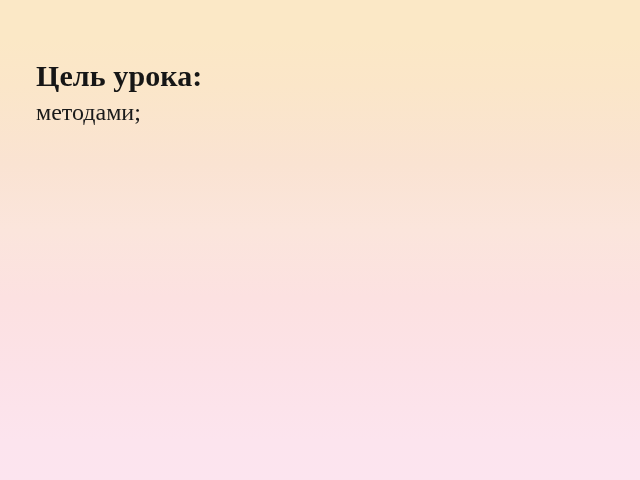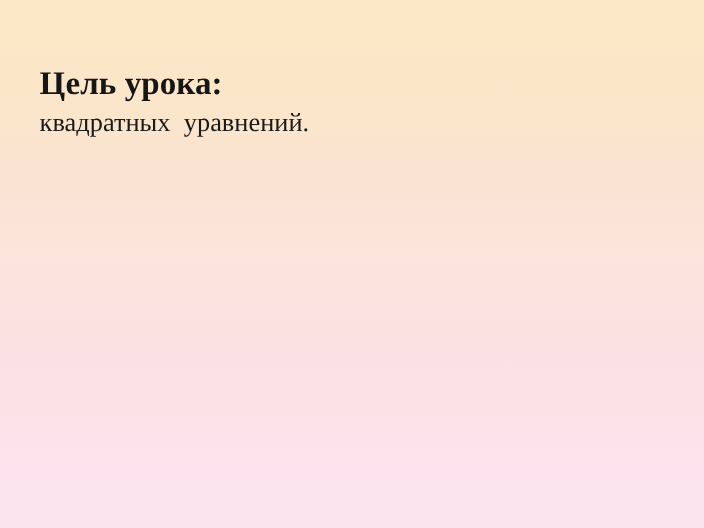--- a/index.html
+++ b/index.html
@@ -76,17 +76,17 @@
 </style>
 </head>
 <body>
 
 <div class="slide">
   <div class="content">
 
     <h1 class="slide-title">Цель урока:</h1>
 
     <div class="goal-list">
-      <p class="goal-line">квадратных  уравнений.</p>
+      <p class="goal-line">методами;</p>
     </div>
 
   </div>
 </div>
 
 </body></html>

